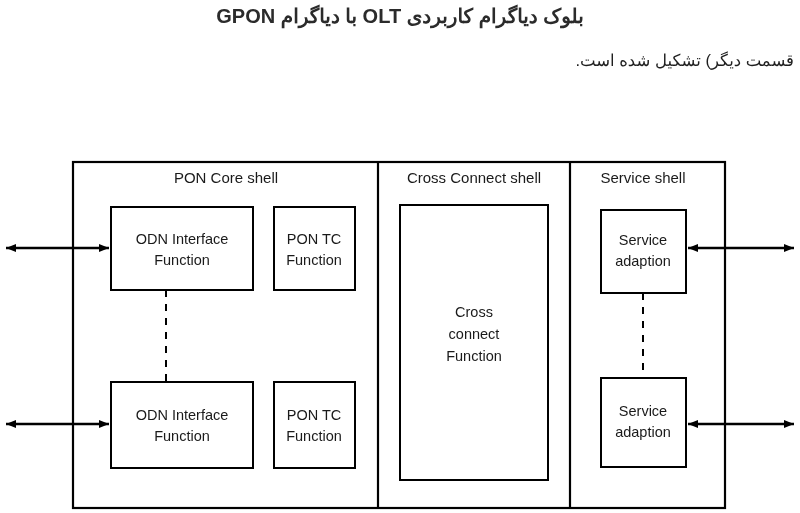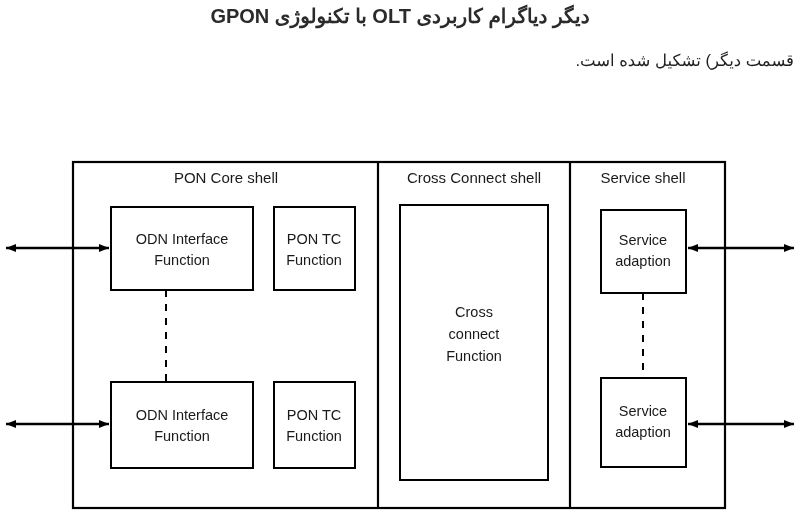--- a/index.html
+++ b/index.html
@@ -96,21 +96,21 @@
   }
   .dg-arrow-line {
     stroke: #000000;
     stroke-width: 2.4;
     fill: none;
   }
 </style>
 </head>
 <body>
 
-<div id="article-title">دیگر دیاگرام کاربردی OLT با تکنولوژی GPON</div>
+<div id="article-title">بلوک دیاگرام کاربردی OLT با دیاگرام GPON</div>
 
 <div id="article-intro">
   <span class="line line-2">قسمت دیگر) تشکیل شده است.</span>
 </div>
 
 <div id="diagram">
   <svg width="800" height="363" viewBox="0 0 800 363" xmlns="http://www.w3.org/2000/svg">
 
     <defs>
       <marker id="arrowRight" markerWidth="11" markerHeight="11" refX="10" refY="4" orient="auto" markerUnits="userSpaceOnUse">

